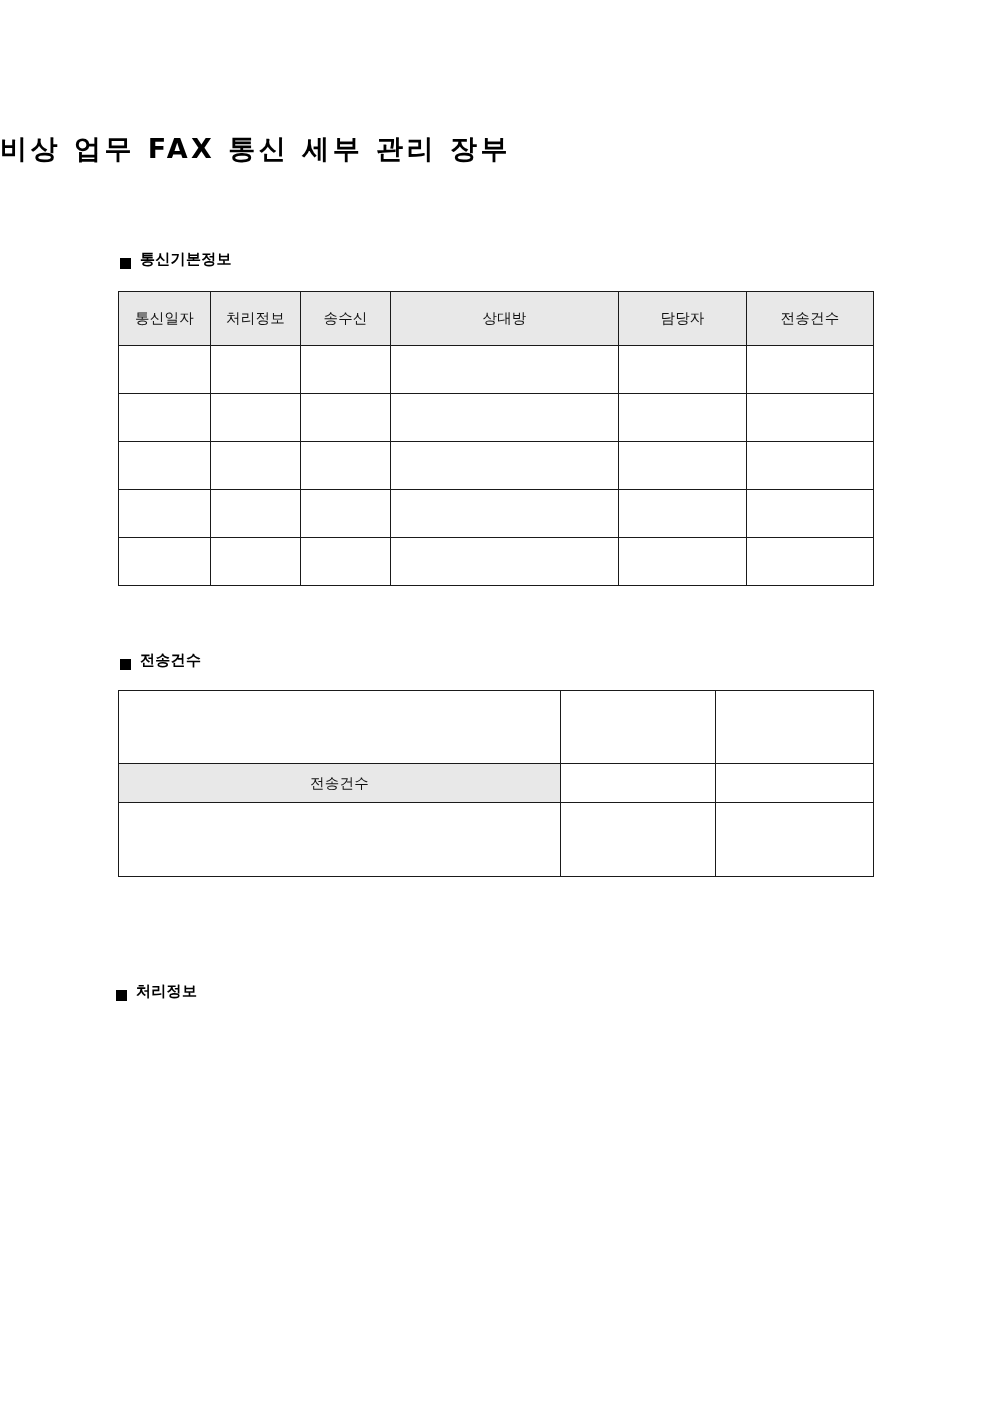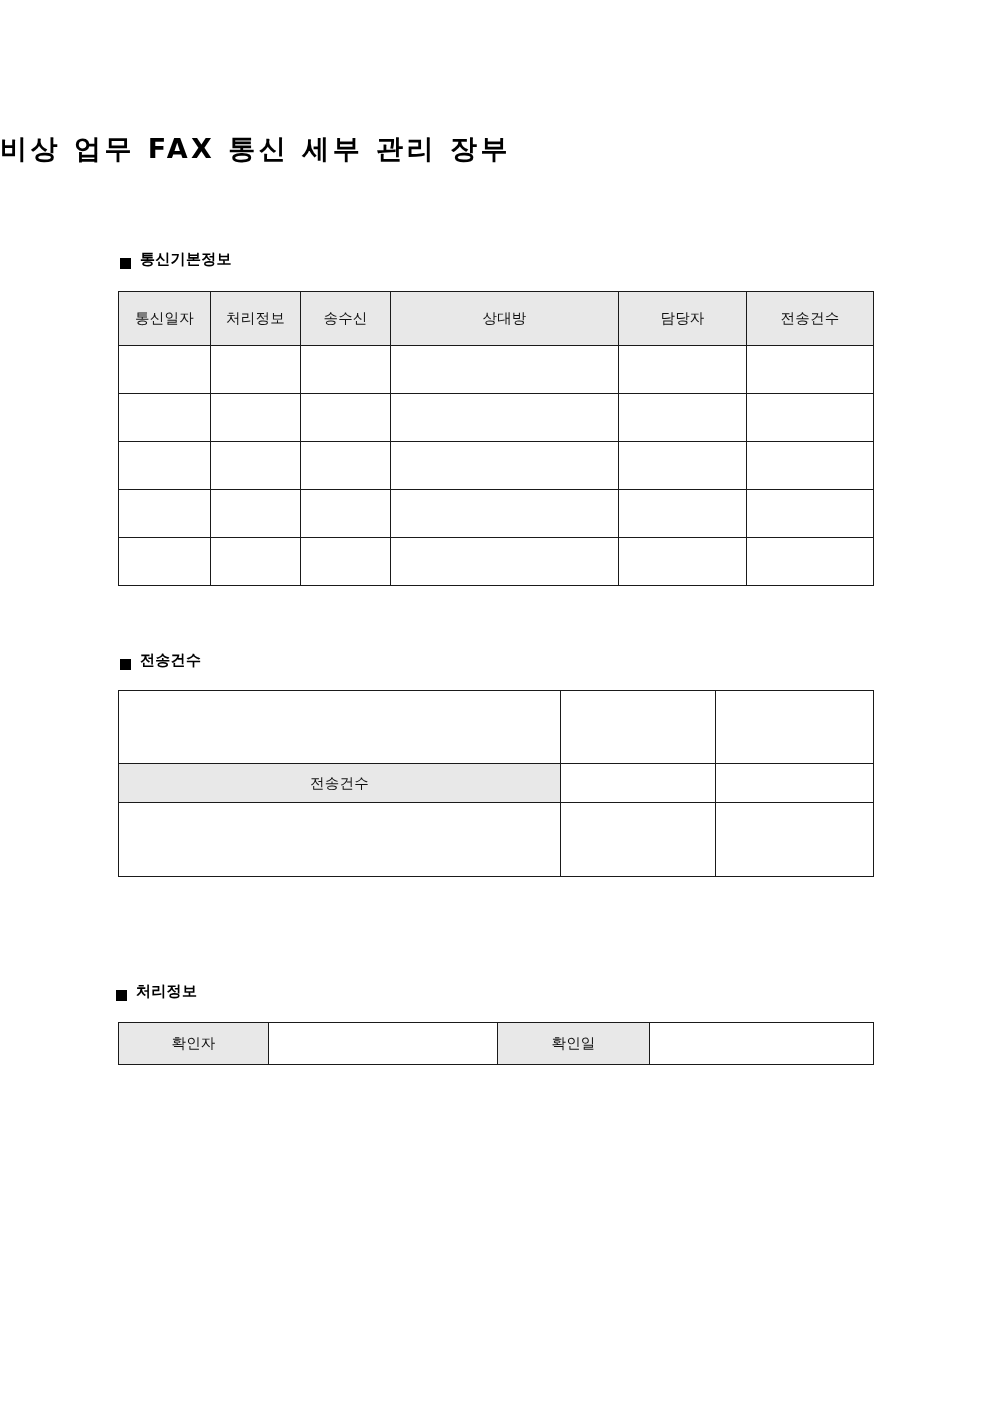--- a/index.html
+++ b/index.html
@@ -316,30 +316,16 @@
   </div>
 
   <table class="form" id="table-process">
     <colgroup>
       <col style="width:150px">
       <col style="width:229px">
       <col style="width:152px">
       <col style="width:224px">
     </colgroup>
     <tbody>
-      <tr class="r-pair">
-        <td class="shade">
-          <span class="cell">확인자</span>
-        </td>
-        <td class="blank">
-          <span class="cell"></span>
-        </td>
-        <td class="shade">
-          <span class="cell">확인일</span>
-        </td>
-        <td class="blank">
-          <span class="cell"></span>
-        </td>
-      </tr>
     </tbody>
   </table>
 
 </div>
 
 </body></html>

